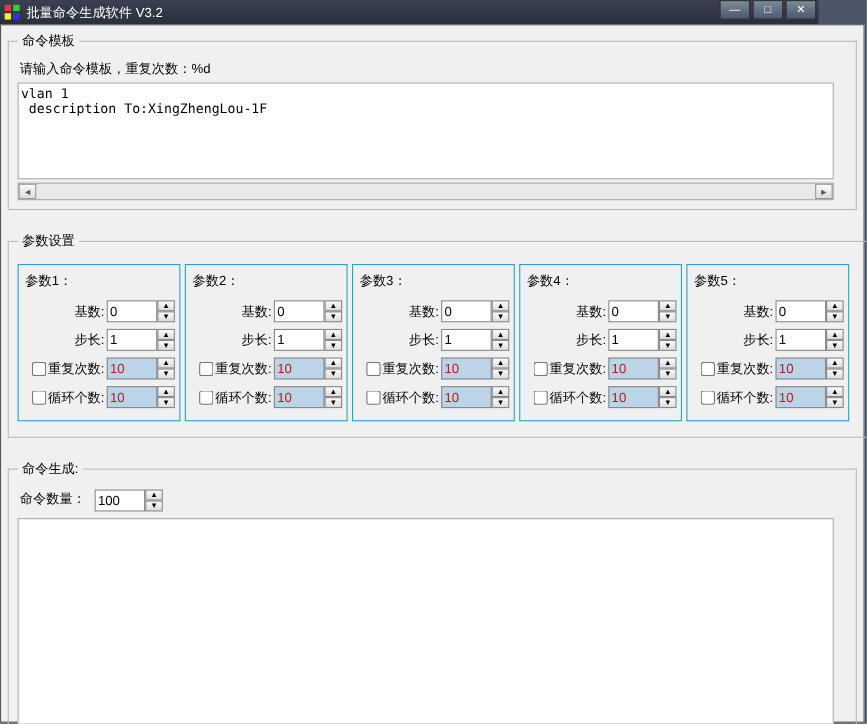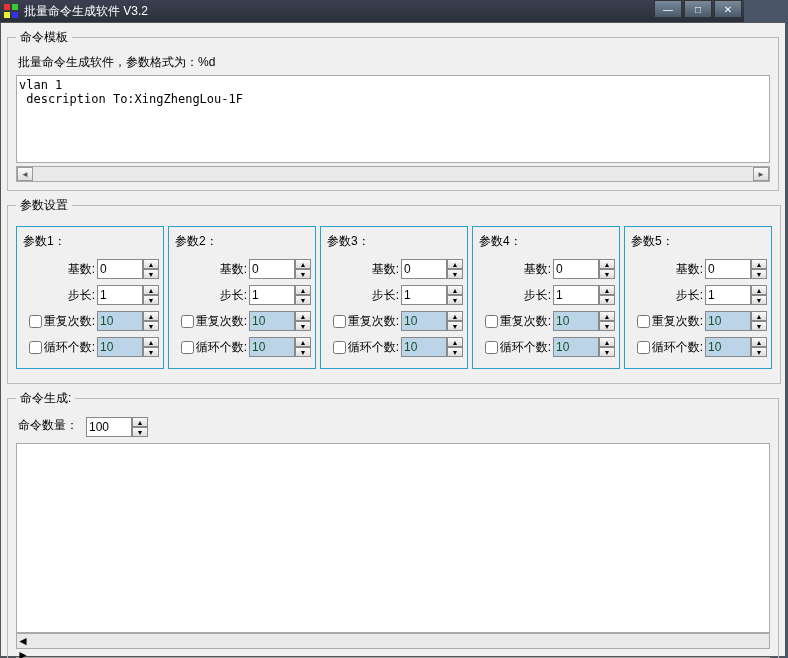--- a/index.html
+++ b/index.html
@@ -7,39 +7,39 @@
 
 .window { width: 744px; height: 658px; position: relative; }
 .titlebar { height: 22px; background: linear-gradient(#3a4050, #2a303a); color: #fff; display: flex; align-items: center; padding-left: 4px; }
 .titlebar .app-icon { width: 14px; height: 14px; margin-right: 6px; display: inline-block; }
 .titlebar .app-icon svg { width: 14px; height: 14px; }
 .title-ctrls { position: absolute; right: 2px; top: 0; display: flex; gap: 2px; }
 .title-btn { width: 28px; height: 18px; background: linear-gradient(#7a8a9a,#4a5a6a); border: 1px solid #333; color: #fff; display: flex; align-items: center; justify-content: center; font-size: 10px; cursor: pointer; }
 
 .client { background: #f0f0f0; border: 1px solid #555; width: 786px; height: 635px; padding: 6px; }
 
-fieldset { border: 1px solid #bbb; padding: 6px 8px 8px 8px; margin-bottom: 6px; position: relative; }
+fieldset { border: 1px solid #bbb; padding: 6px 20px 8px 8px; margin-bottom: 20px; position: relative; }
 fieldset > legend { padding: 0 4px; font-size: 12px; }
 
 .hint { margin: 2px 0 4px 2px; }
 .template-area { width: 100%; height: 88px; border: 1px solid #aaa; background: #fff; font-family: "SimSun", monospace; font-size: 12px; padding: 2px; resize: none; overflow-y: scroll; white-space: pre; }
 .hscroll { width: 100%; height: 16px; border: 1px solid #aaa; background: #e9e9e9; margin-top: 0; position: relative; }
 .hscroll .thumb-l, .hscroll .thumb-r { position: absolute; top: 0; width: 16px; height: 14px; background: linear-gradient(#fafafa,#ddd); border: 1px solid #999; display: flex; align-items: center; justify-content: center; font-size: 8px; color: #555; }
 .hscroll .thumb-l { left: 0; }
 .hscroll .thumb-r { right: 0; }
 
 .params-row { display: flex; gap: 4px; padding: 6px 0; }
 .param-box { border: 1px solid #2aa0c8; padding: 6px 4px; width: 148px; }
 .param-box .ptitle { margin-bottom: 8px; padding-left: 2px; }
 .prow { display: flex; align-items: center; justify-content: flex-end; margin-bottom: 4px; height: 22px; }
 .prow label { font-size: 12px; }
 .prow .chk { margin-right: 2px; }
 .spin { display: flex; align-items: stretch; margin-left: 2px; }
 .spin input { width: 46px; height: 20px; border: 1px solid #888; padding: 0 2px; font-size: 12px; background: #fff; }
-.spin.disabled input { background: #bcd4e8; color: #14532d; }
+.spin.disabled input { background: #bcd4e8; color: #b91c1c; }
 .spin .arrows { display: flex; flex-direction: column; width: 16px; }
 .spin .arrows span { flex: 1; border: 1px solid #888; background: linear-gradient(#fafafa,#ddd); font-size: 7px; display: flex; align-items: center; justify-content: center; cursor: pointer; line-height: 1; }
 
 .gen-row { display: flex; align-items: flex-start; gap: 6px; margin: 4px 0 6px 2px; }
 .gen-body { display: flex; gap: 8px; }
 .output-wrap { flex: 1; }
 .output { width: 100%; height: 190px; border: 1px solid #aaa; background: #fff; overflow-y: scroll; }
 .output-hscroll { width: 100%; height: 16px; border: 1px solid #aaa; background: #e9e9e9; position: relative; }
 .btn-col { display: flex; flex-direction: column; gap: 12px; width: 78px; padding-top: 4px; }
 .btn { height: 26px; border: 1px solid #888; background: linear-gradient(#fafafa,#e2e2e2); cursor: pointer; font-size: 12px; }
@@ -64,21 +64,21 @@
       <div class="title-btn">—</div>
       <div class="title-btn">□</div>
       <div class="title-btn">✕</div>
     </div>
   </div>
 
   <div class="client">
 
     <fieldset>
       <legend>命令模板</legend>
-      <div class="hint">批量命令生成软件，参数格式为：%d</div>
+      <div class="hint">请输入命令模板，重复次数：%d</div>
       <textarea class="template-area" spellcheck="false" style="">vlan 1
  description To:XingZhengLou-1F</textarea>
       <div class="hscroll">
         <div class="thumb-l">◄</div>
         <div class="thumb-r">►</div>
       </div>
     </fieldset>
 
     <fieldset>
       <legend>参数设置</legend>

